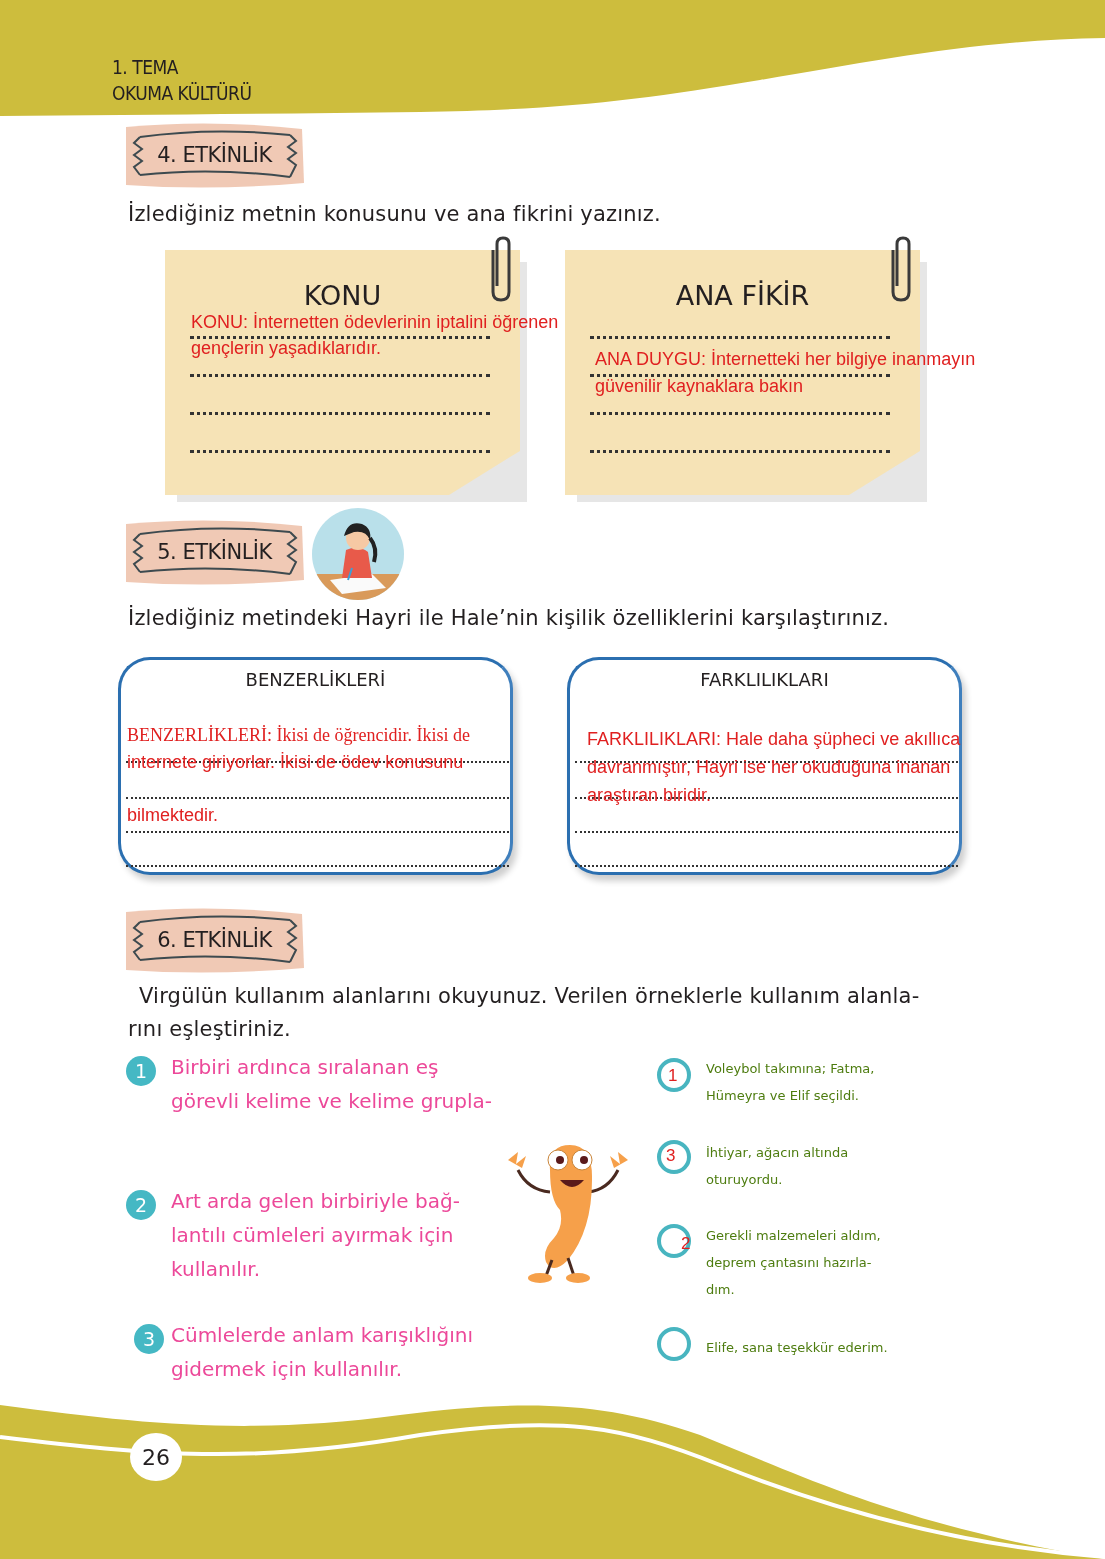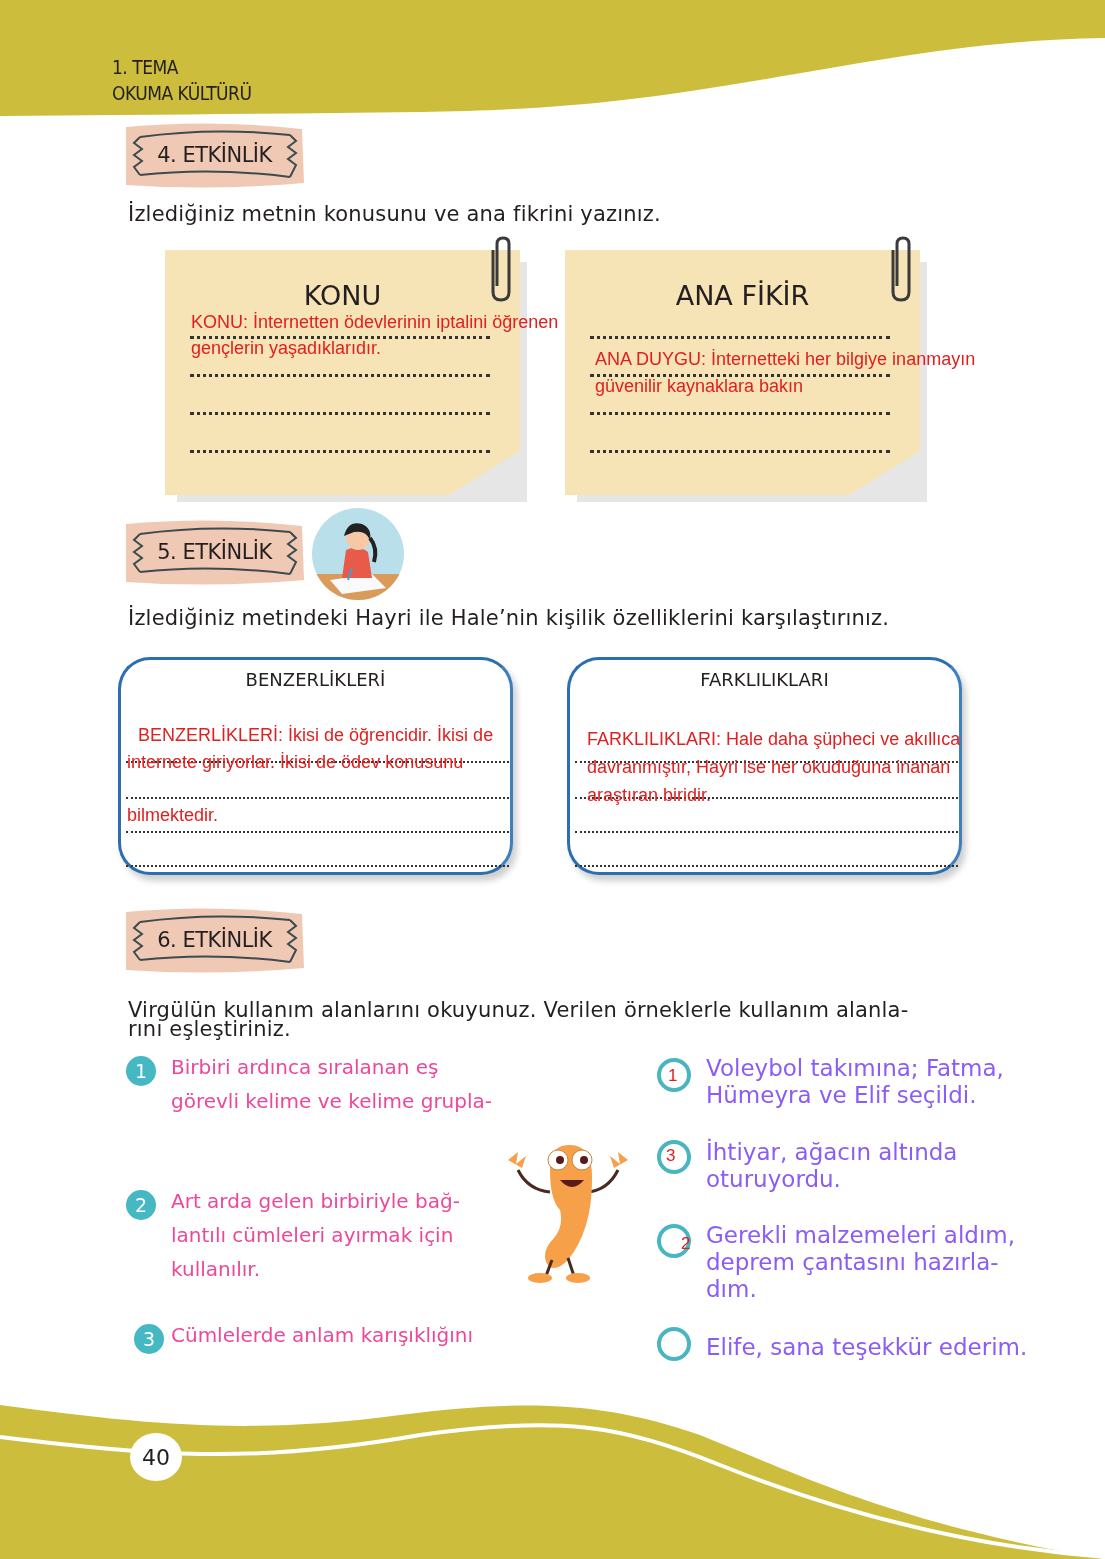--- a/index.html
+++ b/index.html
@@ -34,21 +34,21 @@
   .cmp-box .bg { position: absolute; left: 0; top: 0; width: 395px; height: 218px; border-radius: 32px; border: 3px solid #2b6fb0; border-right-color: #3f7fbd; box-shadow: 4px 6px 6px #cfcfcf; background: #fff; box-sizing: border-box; }
   .cmp-title { position: absolute; left: 0; width: 100%; top: 12px; text-align: center; font-size: 18px; color: #231f20; }
 
   .avatar-circle { left: 312px; top: 508px; width: 92px; height: 92px; border-radius: 50%; background: #b9e0ea; overflow: hidden; }
 
   .num-circle { width: 30px; height: 30px; border-radius: 50%; background: #45b8c4; color: #fff; font-size: 19px; display: flex; align-items: center; justify-content: center; }
   .rule-text { font-size: 20px; line-height: 34px; color: #ec4899; }
 
   .ring { width: 34px; height: 34px; border-radius: 50%; border: 4px solid #48b5c0; box-sizing: border-box; }
   .ring-num { position: absolute; color: #e02020; font-family: "Liberation Sans", sans-serif; font-size: 17px; }
-  .example-text { font-size: 23px; line-height: 27px; color: #8b5cf6; }
+  .example-text { font-size: 13px; line-height: 27px; color: #4d7c0f; }
 
   .page-num { left: 130px; top: 1433px; width: 52px; height: 48px; border-radius: 50%; background: #fff; display: flex; align-items: center; justify-content: center; font-size: 22px; color: #231f20; }
 </style>
 </head>
 <body>
 
 <svg class="abs top-wave" viewBox="0 0 1105 120" preserveAspectRatio="none">
   <path d="M0,0 H1105 V38 C980,40 880,60 760,80 C640,100 560,110 420,112 C260,114 120,115 0,116 Z" fill="#cdbd3d"></path>
 </svg>
 <div class="abs theme-label" style="top:56px;">1. TEMA</div>
@@ -116,21 +116,21 @@
 <div class="abs instruction" style="left:128px; top:606px;">İzlediğiniz metindeki Hayri ile Hale’nin kişilik özelliklerini karşılaştırınız.</div>
 
 <div class="abs cmp-box" style="left:118px; top:657px;border-radius:11px;">
   <div class="bg"></div>
   <div class="cmp-title">BENZERLİKLERİ</div>
   <div class="dotline" style="border-bottom-width:2px; left:8px; width:383px; top:104px;"></div>
   <div class="dotline" style="border-bottom-width:2px; left:8px; width:383px; top:140px;"></div>
   <div class="dotline" style="border-bottom-width:2px; left:8px; width:383px; top:174px;"></div>
   <div class="dotline" style="border-bottom-width:2px; left:8px; width:383px; top:208px;"></div>
 </div>
-<div class="abs red" style="left:138px; top:722px;">BENZERLİKLERİ: İkisi de öğrencidir. İkisi de</div>
+<div class="abs red" style="left:127px; top:722px;font-family:Liberation Serif, serif;">BENZERLİKLERİ: İkisi de öğrencidir. İkisi de</div>
 <div class="abs red" style="left:127px; top:749px;">internete giriyorlar. İkisi de ödev konusunu</div>
 <div class="abs red" style="left:127px; top:776px;margin-top:26px;">bilmektedir.</div>
 
 <div class="abs cmp-box" style="left:567px; top:657px;">
   <div class="bg"></div>
   <div class="cmp-title">FARKLILIKLARI</div>
   <div class="dotline" style="border-bottom-width:2px; left:8px; width:383px; top:104px;"></div>
   <div class="dotline" style="border-bottom-width:2px; left:8px; width:383px; top:140px;"></div>
   <div class="dotline" style="border-bottom-width:2px; left:8px; width:383px; top:174px;"></div>
   <div class="dotline" style="border-bottom-width:2px; left:8px; width:383px; top:208px;"></div>
@@ -140,37 +140,38 @@
 <div class="abs red" style="left:587px; top:782px;">araştıran biridir.</div>
 
 <div class="abs badge" style="left:122px; top:906px;">
   <svg width="185" height="68" viewBox="0 0 185 68">
     <path d="M4,6 Q90,-2 180,8 L182,62 Q90,70 4,64 Z" fill="#f0c9b5"></path>
     <path d="M18,16 Q90,6 168,14 M18,54 Q90,46 168,56" stroke="#3d4a4f" stroke-width="2" fill="none"></path>
     <path d="M18,16 L12,22 L20,28 L12,34 L20,40 L12,46 L18,54 M168,14 L174,20 L166,26 L174,32 L166,38 L174,44 L168,56" stroke="#3d4a4f" stroke-width="2" fill="none"></path>
   </svg>
   <div class="badge-text">6. ETKİNLİK</div>
 </div>
-<div class="abs instruction" style="left:128px; top:984px;margin-top:14px;">Virgülün kullanım alanlarını okuyunuz. Verilen örneklerle kullanım alanla-</div>
+<div class="abs instruction" style="left:139px; top:984px;">Virgülün kullanım alanlarını okuyunuz. Verilen örneklerle kullanım alanla-</div>
 <div class="abs instruction" style="left:128px; top:1017px;">rını eşleştiriniz.</div>
 
 <div class="abs num-circle" style="left:126px; top:1056px;">1</div>
 <div class="abs rule-text" style="left:171px; top:1050px;">
   <div>Birbiri ardınca sıralanan eş</div>
   <div>görevli kelime ve kelime grupla-</div>
 </div>
 <div class="abs num-circle" style="left:126px; top:1190px;">2</div>
 <div class="abs rule-text" style="left:171px; top:1184px;">
   <div>Art arda gelen birbiriyle bağ-</div>
   <div>lantılı cümleleri ayırmak için</div>
   <div>kullanılır.</div>
 </div>
 <div class="abs num-circle" style="left:134px; top:1324px;">3</div>
 <div class="abs rule-text" style="left:171px; top:1318px;">
   <div>Cümlelerde anlam karışıklığını</div>
+  <div>gidermek için kullanılır.</div>
 </div>
 
 <svg class="abs" style="left:488px; top:1130px;" width="160" height="155" viewBox="0 0 160 155">
   <path d="M30,40 Q40,60 62,62" stroke="#4a2a20" stroke-width="3" fill="none"></path>
   <path d="M130,40 Q120,60 100,62" stroke="#4a2a20" stroke-width="3" fill="none"></path>
   <path d="M20,30 L30,22 L28,34 L38,26 L34,38 Z" fill="#f6a04a"></path>
   <path d="M140,30 L130,22 L132,34 L122,26 L126,38 Z" fill="#f6a04a"></path>
   <path d="M62,40 Q60,15 82,15 Q105,15 104,50 Q104,100 80,130 Q65,145 58,132 Q54,120 66,108 Q76,96 72,80 Q62,70 62,40 Z" fill="#f6a04a"></path>
   <circle cx="70" cy="30" r="10" fill="#fff" stroke="#c9853a"></circle>
     <circle cx="72" cy="30" r="4" fill="#5a1a1a"></circle>
@@ -208,13 +209,13 @@
 <div class="abs ring" style="left:657px; top:1327px;"></div>
 <div class="abs ring-num" style="left:668px; top:1334px;"></div>
 <div class="abs example-text" style="left:706px; top:1334px;">
   <div>Elife, sana teşekkür ederim.</div>
 </div>
 
 <svg class="abs bottom-wave" viewBox="0 0 1105 164" preserveAspectRatio="none">
   <path d="M0,10 C150,30 250,40 400,20 C520,5 600,5 700,40 C800,80 900,130 1105,164 H0 Z" fill="#cdbd3d"></path>
   <path d="M0,42 C150,60 250,70 420,40 C560,20 620,30 720,70 C820,110 950,150 1105,162" stroke="#ffffff" stroke-width="4" fill="none"></path>
 </svg>
-<div class="abs page-num">40</div>
+<div class="abs page-num">26</div>
 
 </body></html>

